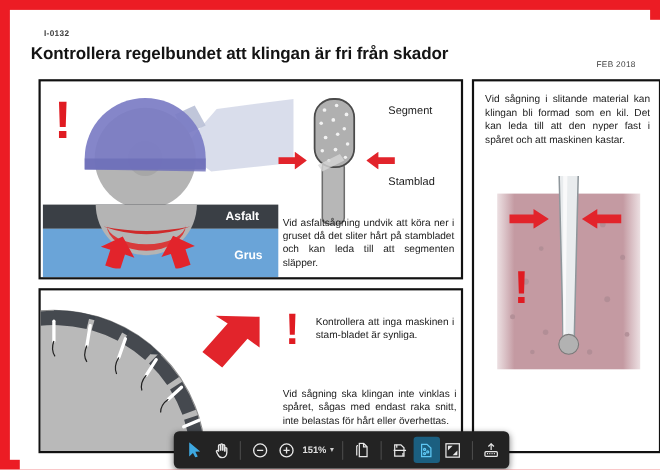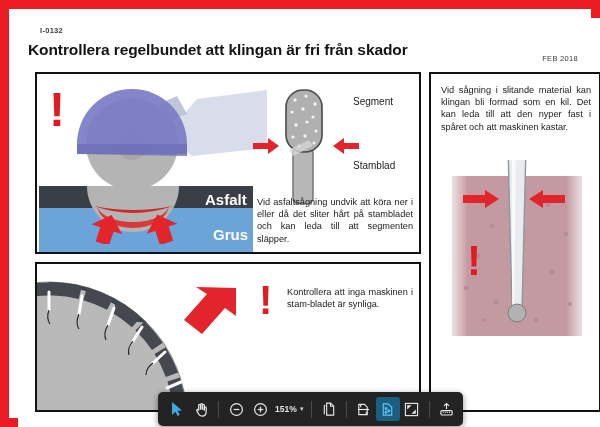--- a/index.html
+++ b/index.html
@@ -76,21 +76,21 @@
     text-align: justify;
     text-justify: inter-word;
   }
   .plabel {
     position: absolute;
     font-size: 10px;
     color: #1b1b1b;
   }
   .onimg-label {
     position: absolute;
-    font-size: 15px;
+    font-size: 11px;
     font-weight: bold;
     color: #ffffff;
   }
 
   
   .scene { position: absolute; }
   .asfalt-band { position: absolute; background: #3a3f45; }
   .grus-band { position: absolute; background: #6aa4d8; }
 
   
@@ -198,21 +198,21 @@
             <svg class="arrow" style="left:216px; top:64px;" width="26" height="16" viewBox="0 0 26 16">
               <polygon points="0,5 15,5 15,0 26,8 15,16 15,11 0,11" fill="#e2242b"></polygon>
             </svg>
             <svg class="arrow" style="left:296px; top:64px;" width="26" height="16" viewBox="0 0 26 16">
               <polygon points="26,5 11,5 11,0 0,8 11,16 11,11 26,11" fill="#e2242b"></polygon>
             </svg>
 
             <div class="plabel" style="left:316px; top:22px;">Segment</div>
             <div class="plabel" style="left:316px; top:86px;text-align:right;">Stamblad</div>
 
-            <div class="ptext" style="left:220px; top:122px; width:156px;">Vid asfaltsågning undvik att köra ner i eller då det sliter hårt på stambladet och kan leda till att segmenten släpper.</div>
+            <div class="ptext" style="left:220px; top:122px; width:156px;">Vid asfaltsågning undvik att köra ner i gruset då det sliter hårt på stambladet och kan leda till att segmenten släpper.</div>
           </div>
         </div>
 
         <div class="panel" id="panel-cracks">
           <div class="pbody">
 
             <svg class="scene" style="left:-8px; top:6px;" width="215" height="150" viewBox="0 0 215 150">
               <circle cx="20" cy="150" r="138" fill="#b9b9b9" stroke="#8e8e8e" stroke-width="1"></circle>
               <path d="M20 150 m0,-138 a138,138 0 0 1 97.6,40.4 L108,52 a125,125 0 0 0 -88,-36.6 Z" fill="#3d434b"></path>
               <g stroke="#3d434b" stroke-width="1" fill="none">
@@ -238,20 +238,21 @@
             </svg>
 
             <svg class="arrow" style="left:143px; top:22px;" width="58" height="52" viewBox="0 0 58 52">
               <polygon points="56,2 56,30 45,22 22,48 4,34 27,8 16,1" fill="#e2242b"></polygon>
             </svg>
 
             <div class="bang" style="left:222px; top:20px; font-size:40px;">!</div>
 
             <div class="ptext" style="left:250px; top:22px; width:126px;">Kontrollera att inga maskinen i stam-bladet är synliga.</div>
 
+            <div class="ptext" style="left:220px; top:88px; width:158px;">Vid sågning ska klingan inte vinklas i spåret, sågas med endast raka snitt, inte belastas för hårt eller överhettas.</div>
           </div>
         </div>
 
         <div class="panel" id="panel-wedge">
           <div class="pbody">
             <div class="ptext" style="left:10px; top:10px; width:150px;">Vid sågning i slitande material kan klingan bli formad som en kil. Det kan leda till att den nyper fast i spåret och att maskinen kastar.</div>
 
             <svg class="scene" style="left:17px; top:86px;" width="138" height="176" viewBox="0 0 138 176">
               <defs>
                 <linearGradient id="fade" x1="0" y1="0" x2="1" y2="0">

